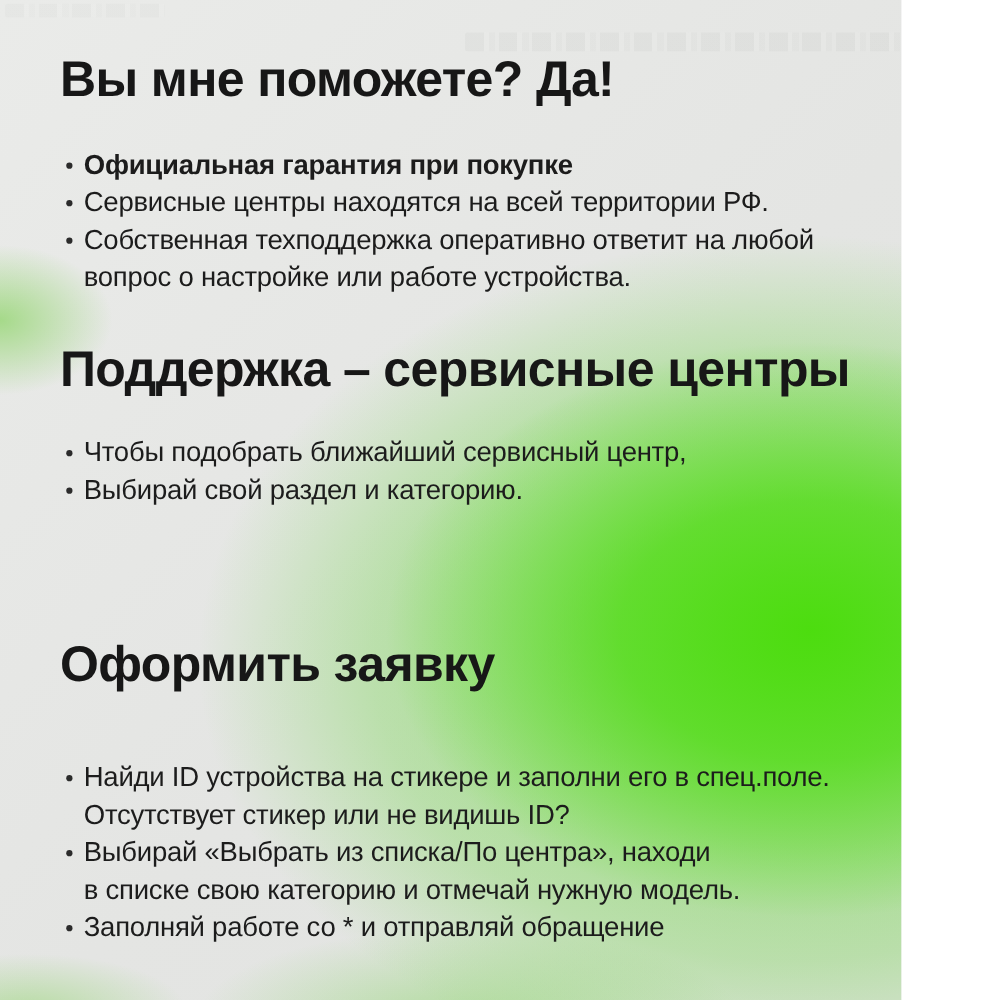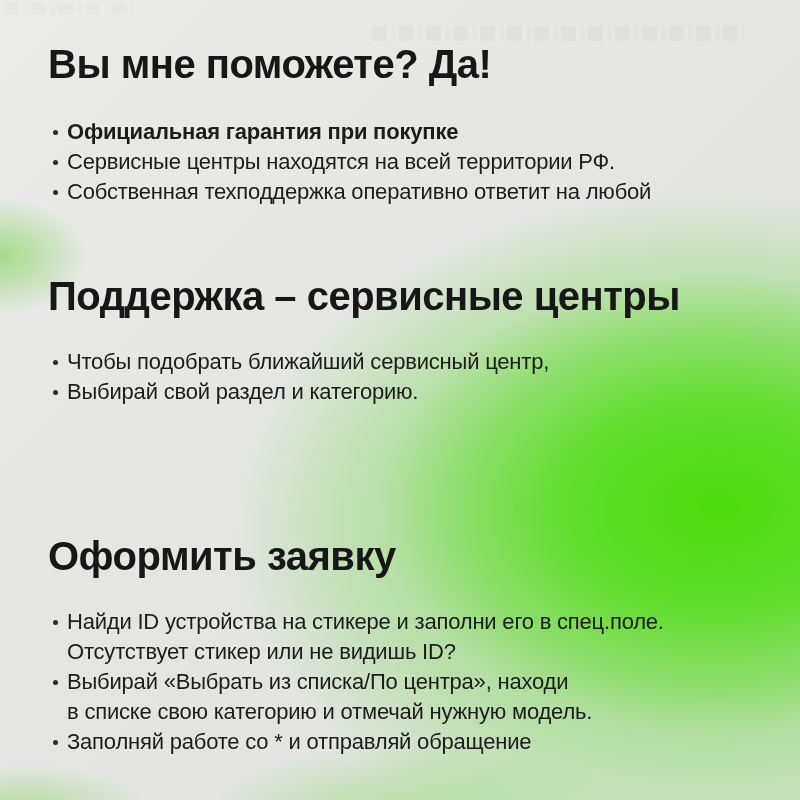--- a/index.html
+++ b/index.html
@@ -4,21 +4,21 @@
 <style>
   html, body {
     margin: 0;
     padding: 0;
     width: 800px;
     height: 800px;
     font-family: "Liberation Sans", sans-serif;
   }
   .slide {
     position: relative;
-    width: 800px;
+    width: 721px;
     height: 800px;
     overflow: hidden;
     background-color: #e6e7e5;
     background-image:
       radial-gradient(ellipse 340px 230px at 90% 63%, rgba(73,221,10,0.95) 0%, rgba(73,221,10,0.70) 45%, rgba(73,221,10,0) 100%),
       radial-gradient(ellipse 560px 400px at 88% 66%, rgba(96,214,48,0.70) 0%, rgba(100,212,55,0.32) 60%, rgba(110,210,70,0) 85%),
       radial-gradient(ellipse 120px 80px at 0% 32%, rgba(110,205,60,0.55) 0%, rgba(110,205,60,0) 75%),
       radial-gradient(ellipse 170px 60px at 3% 101%, rgba(110,205,60,0.38) 0%, rgba(110,205,60,0) 75%),
       radial-gradient(ellipse 280px 95px at 52% 102%, rgba(105,208,60,0.42) 0%, rgba(105,208,60,0) 78%),
       linear-gradient(135deg, #eaebe9 0%, #e4e5e3 55%, #e2e3e1 100%);
@@ -60,21 +60,21 @@
     border-radius: 50%;
     background: #2b2b2b;
   }
   .line { display: block; white-space: nowrap; }
   .bold { font-weight: 700; }
 
   #heading-1 { top: 40px; }
   #list-1    { top: 113px; }
   #heading-2 { top: 272px; }
   #list-2    { top: 343px; }
-  #heading-3 { top: 532px; }
+  #heading-3 { top: 508px; }
   #list-3    { top: 603px; }
 
   .watermark {
     position: absolute;
     background-image: repeating-linear-gradient(90deg,
       rgba(90,95,90,0.10) 0px, rgba(90,95,90,0.10) 15px,
       rgba(255,255,255,0.12) 15px, rgba(255,255,255,0.12) 19px,
       rgba(90,95,90,0.06) 19px, rgba(90,95,90,0.06) 24px,
       rgba(230,231,229,0.0) 24px, rgba(230,231,229,0.0) 27px);
     opacity: 0.45;
@@ -94,20 +94,21 @@
   <h1 class="heading" id="heading-1">Вы мне поможете? Да!</h1>
   <ul class="bullets" id="list-1">
     <li class="bold">
       <span class="line">Официальная гарантия при покупке</span>
     </li>
     <li>
       <span class="line">Сервисные центры находятся на всей территории РФ.</span>
     </li>
     <li>
       <span class="line">Собственная техподдержка оперативно ответит на любой</span>
+      <span class="line">вопрос о настройке или работе устройства.</span>
     </li>
   </ul>
 
   <h1 class="heading" id="heading-2">Поддержка – сервисные центры</h1>
   <ul class="bullets" id="list-2">
     <li>
       <span class="line">Чтобы подобрать ближайший сервисный центр,</span>
     </li>
     <li>
       <span class="line">Выбирай свой раздел и категорию.</span>

